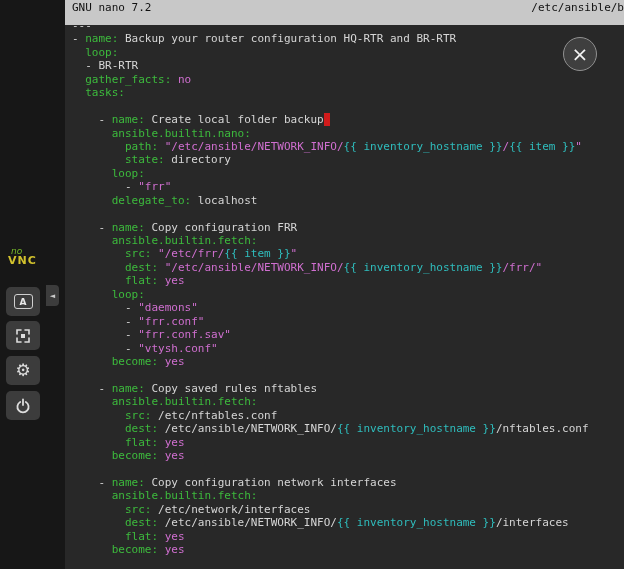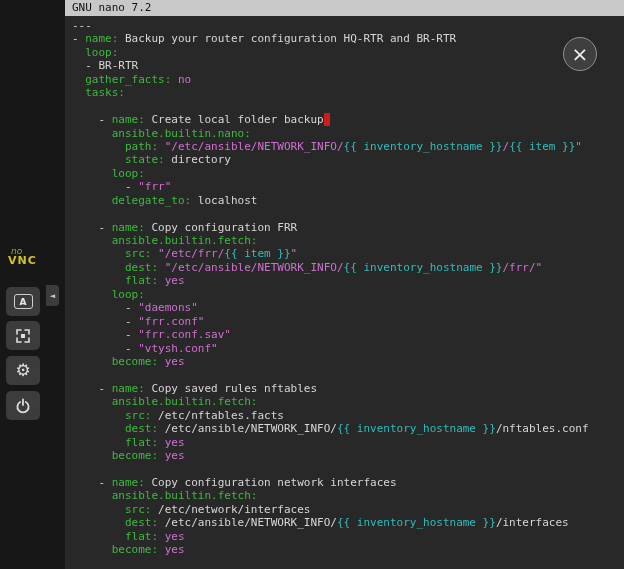--- a/index.html
+++ b/index.html
@@ -18,21 +18,21 @@
   .vnc-btn{position:absolute;left:6px;width:34px;height:29px;background:#3c3c3c;border-radius:5px;
     display:flex;align-items:center;justify-content:center;color:#ddd;cursor:pointer;}
   .btn-keys{top:287px}.btn-full{top:321px}.btn-settings{top:356px}.btn-power{top:391px}
   .akey{width:17px;height:13px;border:1.5px solid #cfcfcf;border-radius:3px;display:flex;align-items:center;justify-content:center;
     font-size:9px;font-weight:bold;color:#e8e8e8;font-family:"DejaVu Sans",sans-serif;}
   .gear{font-size:17px;line-height:17px;color:#ddd;font-family:"DejaVu Sans",sans-serif;}
   .handle{position:absolute;left:46px;top:285px;width:13px;height:21px;background:#3c3c3c;border-radius:0 4px 4px 0;
     display:flex;align-items:center;justify-content:center;color:#c9c9c9;font-size:7px;cursor:pointer;font-family:"DejaVu Sans",sans-serif;}
 
   
-  .titlebar{position:absolute;left:65px;top:0;right:0;height:16px;
+  .titlebar{position:absolute;left:65px;top:0;right:0;height:25px;
     background:var(--titlebar_bg,#c8c8c8);color:var(--titlebar_text,#111);
     font-size:11px;line-height:16px;display:flex;justify-content:space-between;
     padding-left:7px;white-space:pre;overflow:hidden;}
   .editor{position:absolute;left:65px;top:16px;right:0;bottom:0;padding:3px 0 0 7px;
     font-size:11px;overflow:hidden;}
   .line{white-space:pre;height:13.45px;line-height:13.45px;}
   .c-d{color:var(--text_default,#d6d6d6);}
   .c-k{color:var(--key_green,#3dbb3d);}
   .c-s{color:var(--string_magenta,#d06fd0);}
   .c-j{color:var(--template_cyan,#2fbdbd);}
@@ -79,20 +79,21 @@
       </svg>
     </div>
 
     <div class="handle">
       <span>◄</span>
     </div>
   </div>
 
   <div class="titlebar">
     <span>GNU nano 7.2</span>
+    <span>/etc/ansible/b</span>
   </div>
 
   <div class="editor" id="editor">
       <div class="line"><span class="c-d">---</span></div>
       <div class="line"><span class="c-d">- </span><span class="c-k">name:</span><span class="c-d"> Backup your router configuration HQ-RTR and BR-RTR</span></div>
       <div class="line"><span class="c-d">  </span><span class="c-k">loop:</span></div>
       <div class="line"><span class="c-d">  - BR-RTR</span></div>
       <div class="line"><span class="c-d">  </span><span class="c-k">gather_facts:</span><span class="c-d"> </span><span class="c-s">no</span></div>
       <div class="line"><span class="c-d">  </span><span class="c-k">tasks:</span></div>
       <div class="line"></div>
@@ -111,21 +112,21 @@
       <div class="line"><span class="c-d">        </span><span class="c-k">flat:</span><span class="c-d"> </span><span class="c-s">yes</span></div>
       <div class="line"><span class="c-d">      </span><span class="c-k">loop:</span></div>
       <div class="line"><span class="c-d">        - </span><span class="c-s">"daemons"</span></div>
       <div class="line"><span class="c-d">        - </span><span class="c-s">"frr.conf"</span></div>
       <div class="line"><span class="c-d">        - </span><span class="c-s">"frr.conf.sav"</span></div>
       <div class="line"><span class="c-d">        - </span><span class="c-s">"vtysh.conf"</span></div>
       <div class="line"><span class="c-d">      </span><span class="c-k">become:</span><span class="c-d"> </span><span class="c-s">yes</span></div>
       <div class="line"></div>
       <div class="line"><span class="c-d">    - </span><span class="c-k">name:</span><span class="c-d"> Copy saved rules nftables</span></div>
       <div class="line"><span class="c-d">      </span><span class="c-k">ansible.builtin.fetch:</span></div>
-      <div class="line"><span class="c-d">        </span><span class="c-k">src:</span><span class="c-d"> /etc/nftables.facts</span></div>
+      <div class="line"><span class="c-d">        </span><span class="c-k">src:</span><span class="c-d"> /etc/nftables.conf</span></div>
       <div class="line"><span class="c-d">        </span><span class="c-k">dest:</span><span class="c-d"> /etc/ansible/NETWORK_INFO/</span><span class="c-j">{{ inventory_hostname }}</span><span class="c-d">/nftables.conf</span></div>
       <div class="line"><span class="c-d">        </span><span class="c-k">flat:</span><span class="c-d"> </span><span class="c-s">yes</span></div>
       <div class="line"><span class="c-d">      </span><span class="c-k">become:</span><span class="c-d"> </span><span class="c-s">yes</span></div>
       <div class="line"></div>
       <div class="line"><span class="c-d">    - </span><span class="c-k">name:</span><span class="c-d"> Copy configuration network interfaces</span></div>
       <div class="line"><span class="c-d">      </span><span class="c-k">ansible.builtin.fetch:</span></div>
       <div class="line"><span class="c-d">        </span><span class="c-k">src:</span><span class="c-d"> /etc/network/interfaces</span></div>
       <div class="line"><span class="c-d">        </span><span class="c-k">dest:</span><span class="c-d"> /etc/ansible/NETWORK_INFO/</span><span class="c-j">{{ inventory_hostname }}</span><span class="c-d">/interfaces</span></div>
       <div class="line"><span class="c-d">        </span><span class="c-k">flat:</span><span class="c-d"> </span><span class="c-s">yes</span></div>
       <div class="line"><span class="c-d">      </span><span class="c-k">become:</span><span class="c-d"> </span><span class="c-s">yes</span></div>

